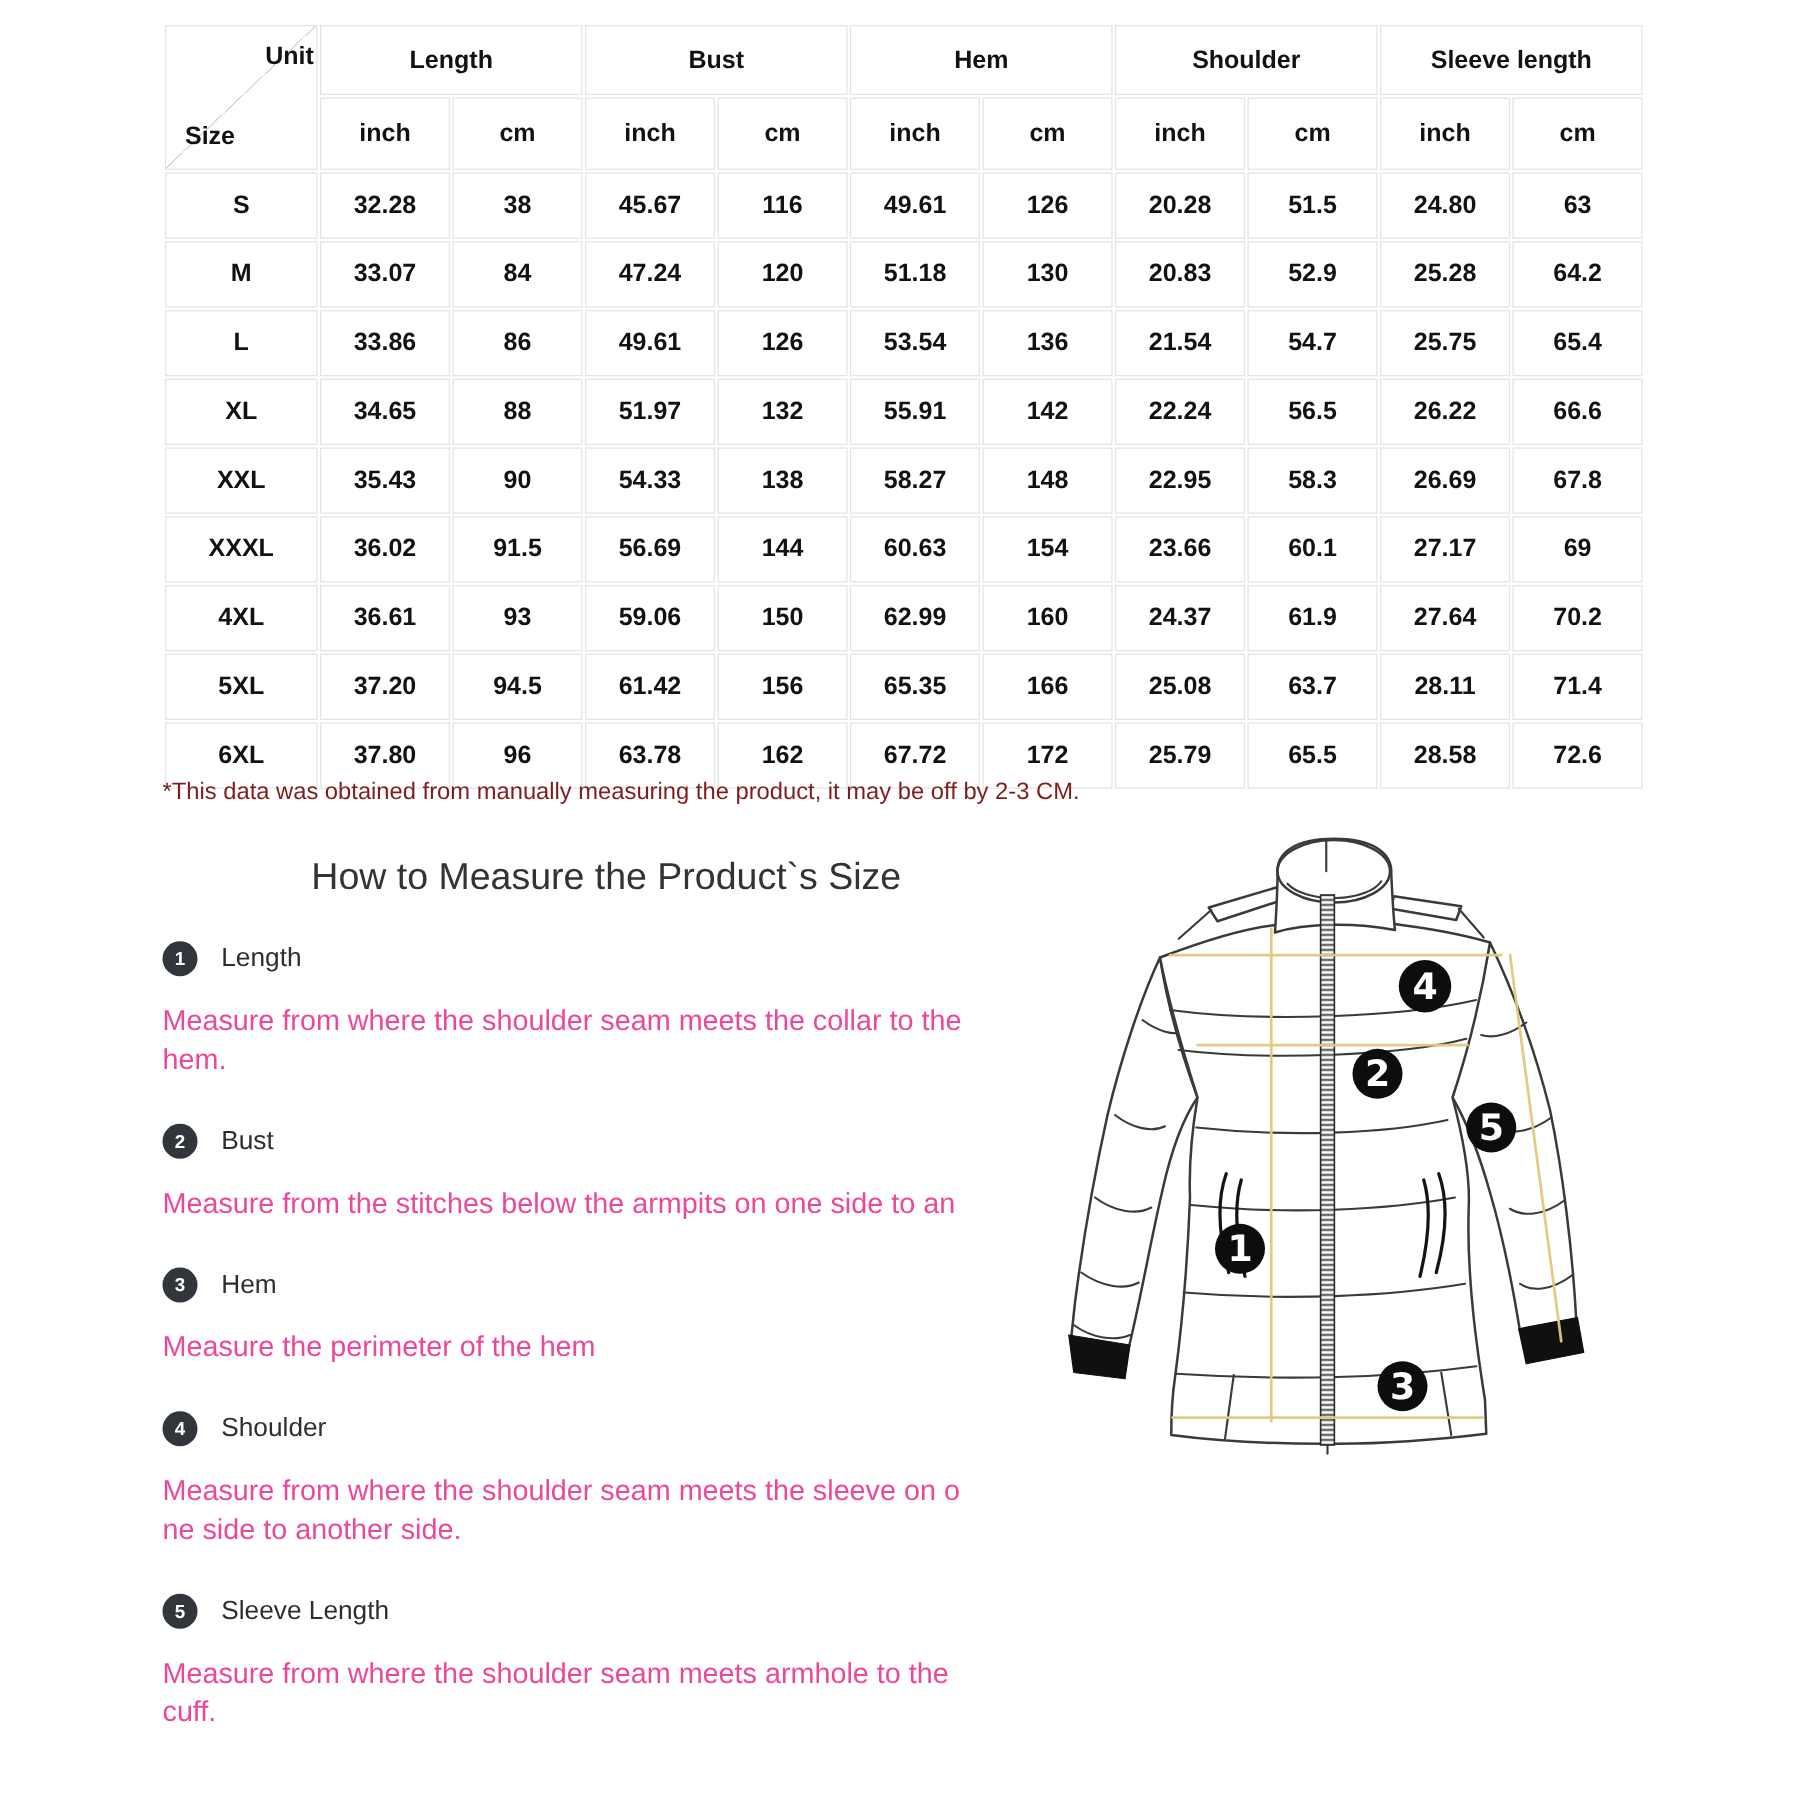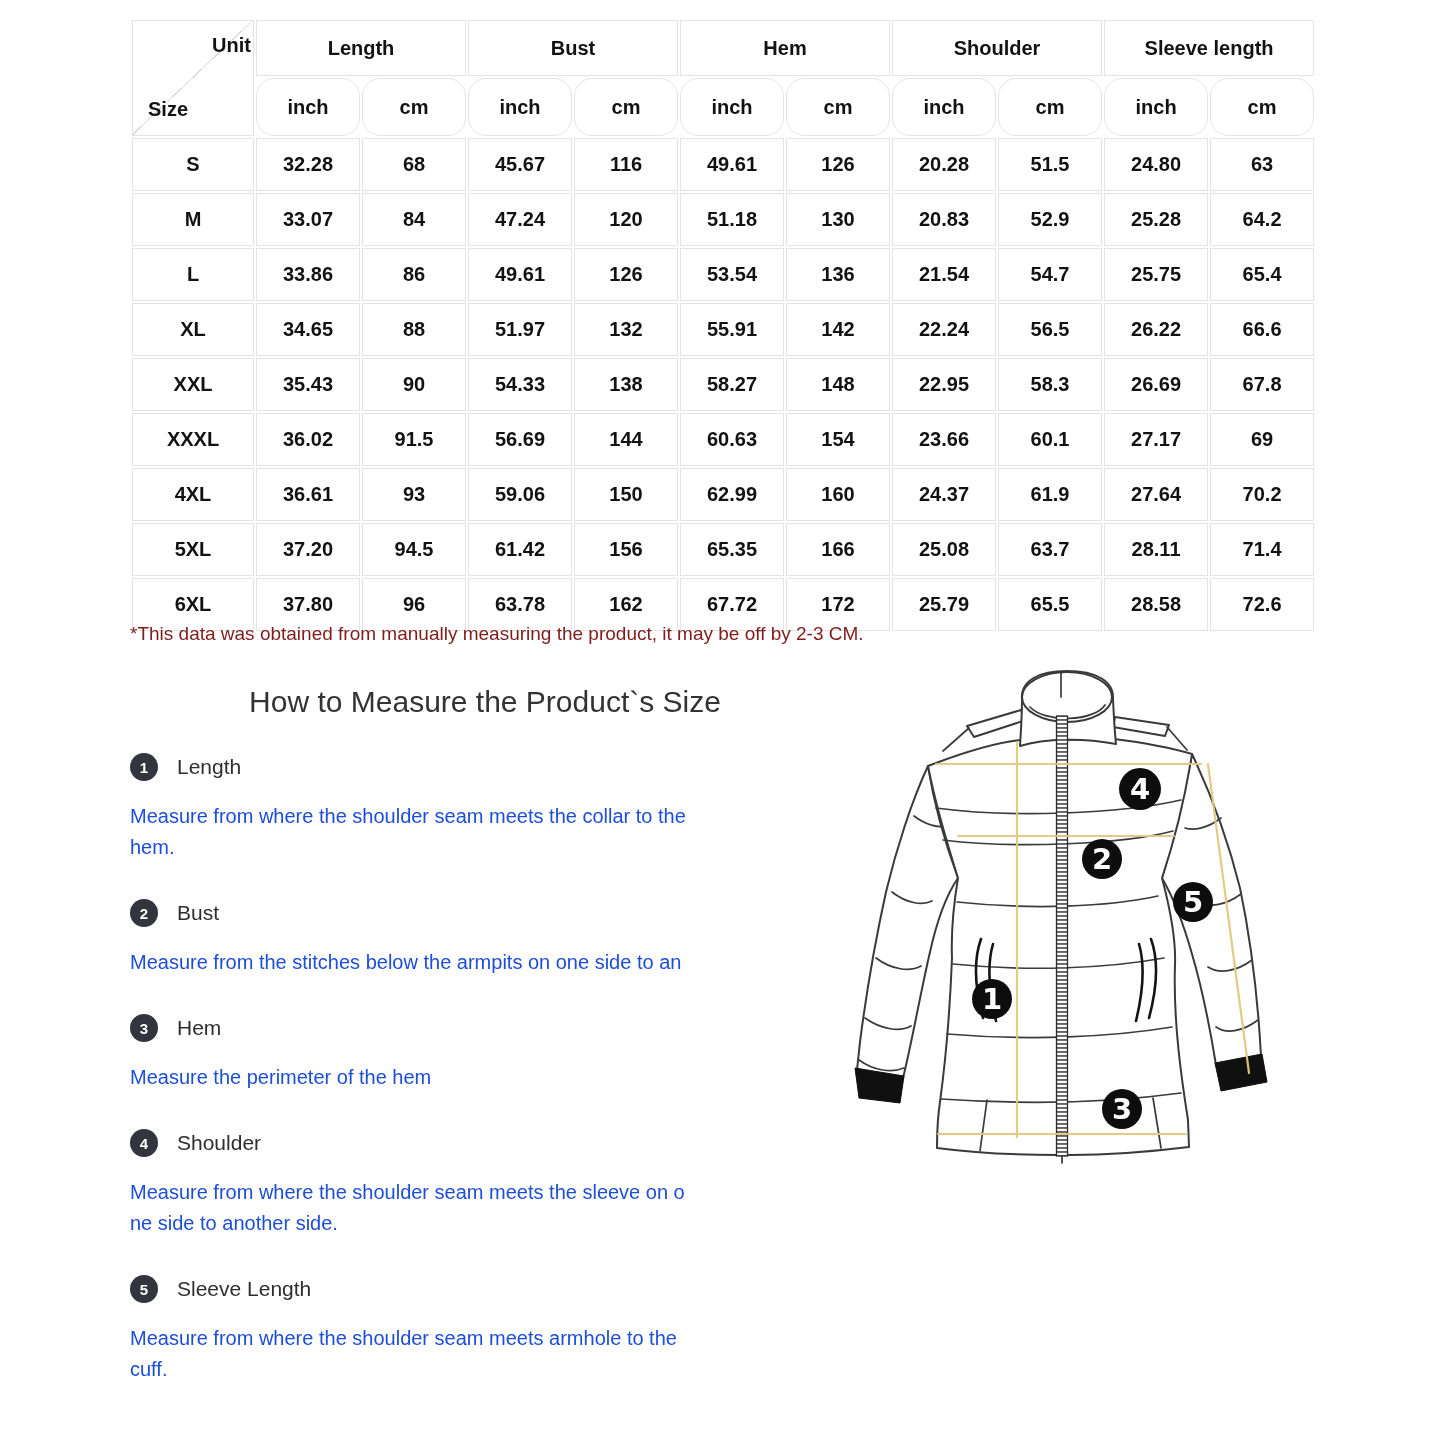--- a/index.html
+++ b/index.html
@@ -19,21 +19,21 @@
   table.size-table{
     position:absolute;left:130px;top:18px;width:1186px;
     border-collapse:separate;border-spacing:2px;table-layout:fixed;
   }
   .size-table th,.size-table td{
     border:1px solid var(--border);background:#fff;text-align:center;
     font-weight:700;font-size:20px;color:#121212;padding:0;
     white-space:nowrap;overflow:hidden;
   }
   .size-table thead tr.group-row th{height:54px;}
-  .size-table thead tr.units-row th{height:56px;border-radius:18px;}
+  .size-table thead tr.units-row th{height:56px;}
   .size-table tbody td{height:51px;}
   th.corner{
     position:relative;
     background-image:linear-gradient(to bottom right,
       transparent calc(50% - 1px), #d9d9d9 calc(50% - 1px),
       #d9d9d9 calc(50% + 0px), transparent calc(50% + 0px));
   }
   .corner-top{position:absolute;top:13px;right:2px;font-size:20px;}
   .corner-bottom{position:absolute;bottom:14px;left:15px;font-size:20px;}
   
@@ -46,21 +46,21 @@
     margin:0 0 32px 0;font-size:30px;line-height:38px;font-weight:400;color:#333;text-align:center;
   }
   .step-header{display:flex;align-items:center;gap:19px;margin:0 0 20px 0;height:28px;}
   .step-badge{
     width:28px;height:28px;border-radius:50%;background:var(--list-badge-bg);
     color:#fff;font-size:15px;font-weight:700;display:flex;align-items:center;
     justify-content:center;flex:0 0 28px;
   }
   .step-label{font-size:21px;color:#2e2e2e;}
   .step-desc{margin:0 0 36px 0;}
-  .step-desc .desc-line{font-size:20px;line-height:31px;color:#1d4ed8;}
+  .step-desc .desc-line{font-size:23px;line-height:31px;color:#ec4899;}
   
   svg.jacket{position:absolute;left:840px;top:650px;}
   .j-outline{fill:#ffffff;stroke:var(--outline);stroke-width:2;stroke-linejoin:round;}
   .j-line{fill:none;stroke:var(--outline);stroke-width:1.7;stroke-linecap:round;}
   .j-thick{fill:none;stroke:#141414;stroke-width:2.6;stroke-linecap:round;}
   .j-cuff{fill:#101010;stroke:#101010;stroke-linejoin:round;}
   .j-guide{fill:none;stroke:var(--guide);stroke-width:2.2;stroke-linecap:round;}
   .j-badge-circle{fill:var(--badge-bg);}
   .j-badge-num{
     fill:var(--badge-text);font-family:"DejaVu Sans", sans-serif;
@@ -106,21 +106,21 @@
       <th>inch</th>
       <th>cm</th>
       <th>inch</th>
       <th>cm</th>
     </tr>
   </thead>
   <tbody id="size-table-body">
       <tr>
         <td>S</td>
         <td>32.28</td>
-        <td>68</td>
+        <td>38</td>
         <td>45.67</td>
         <td>116</td>
         <td>49.61</td>
         <td>126</td>
         <td>20.28</td>
         <td>51.5</td>
         <td>24.80</td>
         <td>63</td>
       </tr>
       <tr>

